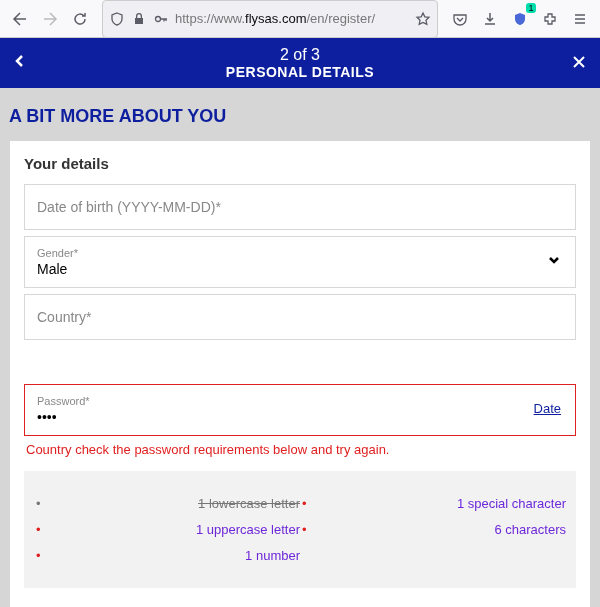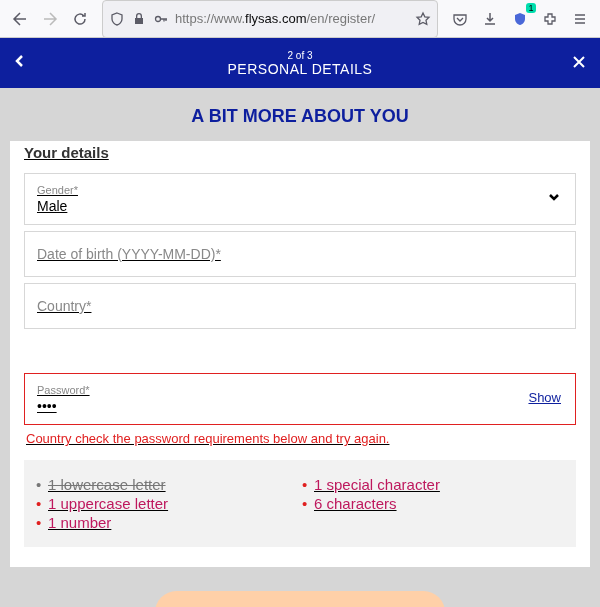--- a/index.html
+++ b/index.html
@@ -15,47 +15,47 @@
 .chrome-right { display: flex; gap: 2px; }
 .chrome svg { width: 16px; height: 16px; }
 .badge-wrap { position: relative; }
 .badge { position: absolute; top: -2px; right: -2px; background: #00ddad; color: #000; font-size: 9px; border-radius: 3px; width: 10px; height: 10px; display: flex; align-items: center; justify-content: center; }
 
 
 .hdr { background: #0d1f9e; color: #fff; height: 50px; display: flex; align-items: center; justify-content: center; position: relative; }
 .hdr .back { position: absolute; left: 14px; font-size: 18px; }
 .hdr .close { position: absolute; right: 14px; font-size: 18px; }
 .hdr-center { text-align: center; }
-.hdr-step { font-size: 10px; }
-.hdr-title { font-size: 14px; font-weight: 400; letter-spacing: 0.5px; }
+.hdr-step { font-size: 16px; }
+.hdr-title { font-size: 14px; font-weight: 700; letter-spacing: 0.5px; }
 
 
-.sect-title { text-align: center; color: #0d1f9e; font-weight: 800; font-size: 18px; padding: 18px 16px 14px; }
+.sect-title { color: #0d1f9e; font-weight: 800; font-size: 18px; padding: 18px 9px 14px; }
 
 
-.card { background: #fff; margin: 0 10px; padding: 3px 14px 20px; text-decoration: underline; }
+.card { background: #fff; margin: 0 10px; padding: 14px 14px 20px; }
 .card-h { font-size: 15px; font-weight: 700; color: #333; margin-bottom: 12px; }
 
 .field { border: 1px solid #d7d7d7; padding: 10px 12px; margin-bottom: 6px; position: relative; min-height: 46px; display: flex; flex-direction: column; justify-content: center; }
 .field-ph { color: #888; font-size: 14px; }
 .field-lbl { color: #888; font-size: 11px; margin-bottom: 2px; }
 .field-val { font-size: 14px; color: #000; }
 .field .chev { position: absolute; right: 14px; top: 50%; transform: translateY(-50%); color: #000; }
 .field.invalid { border: 1px solid #e02020; margin-top: 44px; }
 .field .show { position: absolute; right: 14px; top: 16px; color: #0d1f9e; font-size: 13px; text-decoration: underline; }
 
 .err { color: #e02020; font-size: 13px; margin: 6px 2px 14px; }
 
 .reqbox { background: #f2f2f2; padding: 14px 10px; display: flex; }
 .reqcol { flex: 1; }
 .reqcol ul { list-style: none; }
-.reqcol li { font-size: 15px; margin: 2px 0; padding-left: 14px; position: relative; }
+.reqcol li { font-size: 13px; margin: 11px 0; padding-left: 14px; position: relative; text-align: right; }
 .reqcol li::before { content: "•"; position: absolute; left: 2px; }
 .reqcol li.met { color: #777; text-decoration: line-through; }
-.reqcol li.unmet { color: #be185d; }
+.reqcol li.unmet { color: #6d28d9; }
 .reqcol li.unmet::before { color: #e02020; }
 
 .next-btn { display: block; margin: 24px auto 0; background: #ffd0a8; color: #404040; font-weight: 800; font-size: 15px; border: none; border-radius: 26px; padding: 13px 0; width: 290px; text-align: center; letter-spacing: 0.5px; }
 </style>
 </head>
 <body>
 
 <div class="chrome">
   <div class="chrome-btn">
     <svg viewBox="0 0 16 16" fill="none" stroke="currentColor" stroke-width="1.5">
@@ -134,41 +134,41 @@
       </svg>
   </div>
 </div>
 
 <div class="sect-title">A BIT MORE ABOUT YOU</div>
 
 <div class="card">
   <div class="card-h">Your details</div>
 
   <div class="field">
+    <span class="field-ph">Date of birth (YYYY-MM-DD)*</span>
+  </div>
+
+  <div class="field">
     <span class="field-lbl">Gender*</span>
     <span class="field-val">Male</span>
     <span class="chev">
       <svg width="14" height="14" viewBox="0 0 14 14" fill="none" stroke="#000" stroke-width="2.5">
           <path d="M3 5l4 4 4-4"></path>
         </svg>
     </span>
   </div>
 
   <div class="field">
-    <span class="field-ph">Date of birth (YYYY-MM-DD)*</span>
-  </div>
-
-  <div class="field">
     <span class="field-ph">Country*</span>
   </div>
 
   <div class="field invalid">
     <span class="field-lbl">Password*</span>
     <span class="field-val">••••</span>
-    <span class="show">Show</span>
+    <span class="show">Date</span>
   </div>
 
   <div class="err">Country check the password requirements below and try again.</div>
 
   <div class="reqbox">
     <div class="reqcol">
         <ul id="req-left">
           <li class="met">1 lowercase letter</li>
           <li class="unmet">1 uppercase letter</li>
           <li class="unmet">1 number</li>

